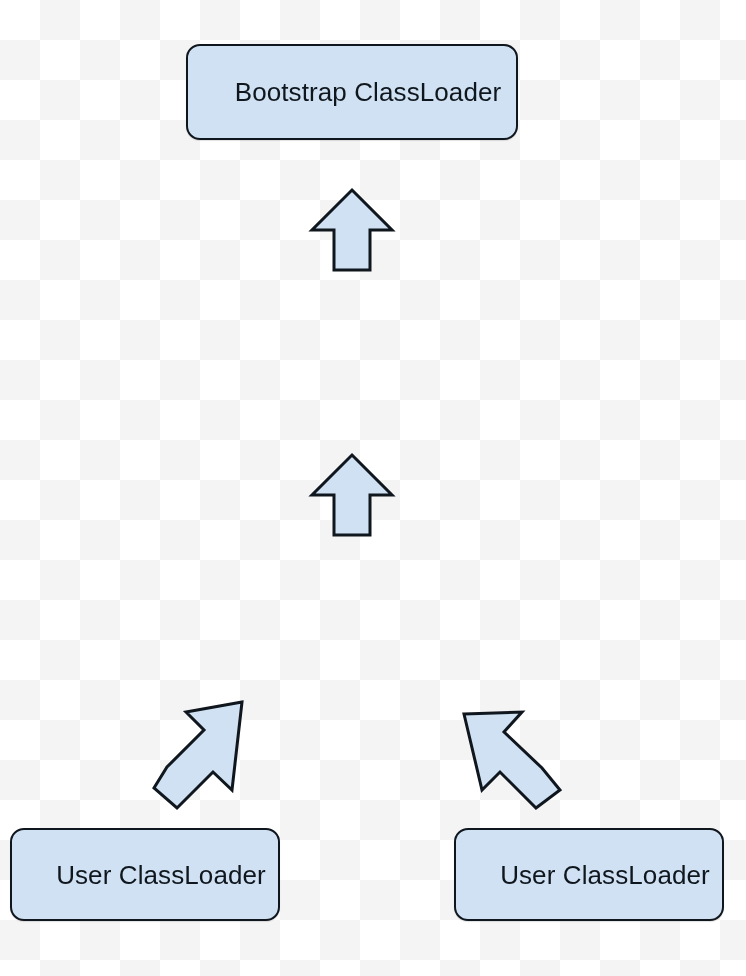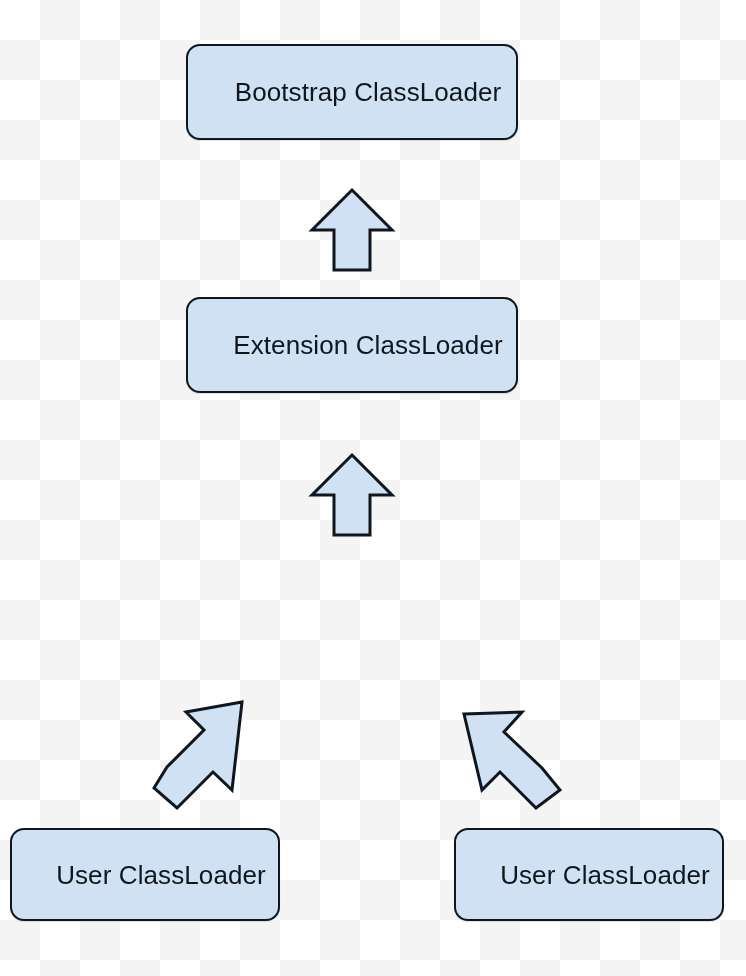--- a/index.html
+++ b/index.html
@@ -76,23 +76,20 @@
 <div id="canvas">
 
   <div class="node" id="node-bootstrap" style="background: rgb(207, 225, 242); border-color: rgb(16, 22, 29);">
     <span class="node-label">Bootstrap ClassLoader</span>
   </div>
 
   <svg class="arrow" id="arrow-ext-to-boot" viewBox="0 0 84 84">
     <polygon points="42,2 82,42 60,42 60,82 24,82 24,42 2,42" fill="#cfe1f2" stroke="#10161d"></polygon>
   </svg>
 
-  <div class="node" id="node-extension" style="background: rgb(207, 225, 242); border-color: rgb(16, 22, 29);">
-    <span class="node-label">Extension ClassLoader</span>
-  </div>
 
   <svg class="arrow" id="arrow-app-to-ext" viewBox="0 0 84 84">
     <polygon points="42,2 82,42 60,42 60,82 24,82 24,42 2,42" fill="#cfe1f2" stroke="#10161d"></polygon>
   </svg>
 
 
   <svg class="arrow" id="arrow-userleft-to-app" viewBox="0 0 100 112">
     <polygon points="92,4 36,14 54,32 17,69 4,90 27,110 63,74 82,92" fill="#cfe1f2" stroke="#10161d"></polygon>
   </svg>
 

